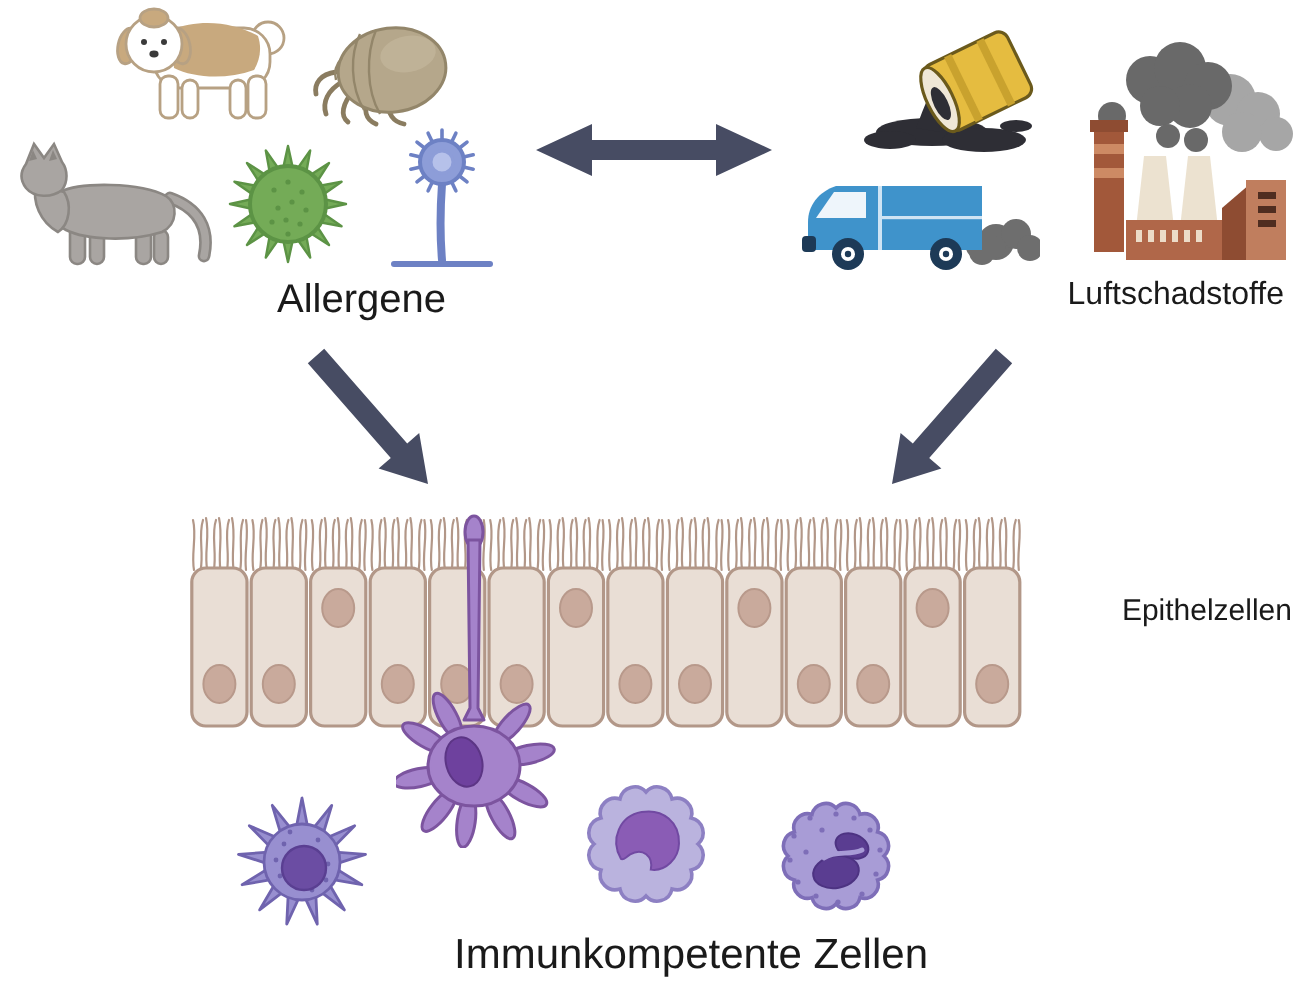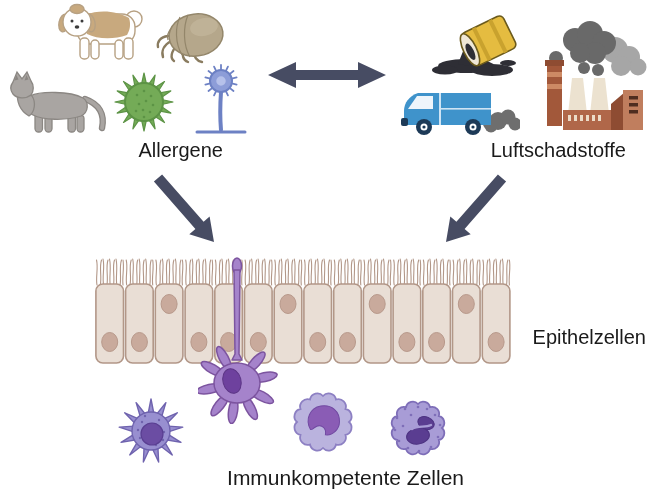--- a/index.html
+++ b/index.html
@@ -219,21 +219,21 @@
       </g>
       <path d="M76,110 L76,84 L90,72 L90,110 Z" fill="#8e4c32"></path>
       <rect x="88" y="70" width="20" height="40" fill="#c07e5e"></rect>
       <g fill="#4f2d20">
         <rect x="94" y="76" width="9" height="3.5"></rect>
           <rect x="94" y="83" width="9" height="3.5"></rect>
         <rect x="94" y="90" width="9" height="3.5"></rect>
       </g>
     </svg>
 
-    <div class="lbl" style="left:460px;top:139px;width:166px;font-size:20px">Luftschadstoffe</div>
+    <div class="lbl" style="left:476px;top:139px;width:166px;font-size:16px">Luftschadstoffe</div>
   </div>
 
   <svg class="abs" style="left:140px;top:170px" width="92" height="92" viewBox="0 0 92 92">
     <polygon points="13.9,11.6 55.4,59 49.3,64.3 74,72 69.6,46.5 63.6,51.8 22.1,4.4" fill="#474c63"></polygon>
   </svg>
   <svg class="abs" style="left:428px;top:170px" width="92" height="92" viewBox="0 0 92 92">
     <polygon points="69.9,4.4 28.4,51.8 22.3,46.5 18,72 42.7,64.3 36.6,59 78.1,11.6" fill="#474c63"></polygon>
   </svg>
 
   <svg class="abs" style="left:93px;top:256px" width="420" height="112" viewBox="0 0 420 112">
@@ -316,21 +316,21 @@
           <rect x="0.9" y="28" width="27.6" height="79" rx="7" class="epicell"></rect>
           <ellipse cx="14.7" cy="48" rx="8" ry="9.5" class="epinuc"></ellipse>
         </g>
         <g transform="translate(388.4,0)">
           <use href="#tuft"></use>
           <rect x="0.9" y="28" width="27.6" height="79" rx="7" class="epicell"></rect>
           <ellipse cx="14.7" cy="86" rx="8" ry="9.5" class="epinuc"></ellipse>
         </g>
       </g>
   </svg>
-  <div class="lbl" style="left:514px;top:326px;width:132px;font-size:20px">Epithelzellen</div>
+  <div class="lbl" style="left:514px;top:297px;width:132px;font-size:15px">Epithelzellen</div>
 
   <div>
 
     <svg class="abs" style="left:198px;top:256px" width="84" height="168" viewBox="0 0 84 168">
       <defs>
           <ellipse id="darm" class="dc" cx="39" cy="99" rx="4.5" ry="13"></ellipse>
         </defs>
       <ellipse class="dc" cx="39" cy="10" rx="4.5" ry="8"></ellipse>
       <polygon class="dc" points="36,14 42,14 41,98 44,104 34,104 37,98"></polygon>
       <use href="#darm" transform="rotate(42 39 127)"></use>

